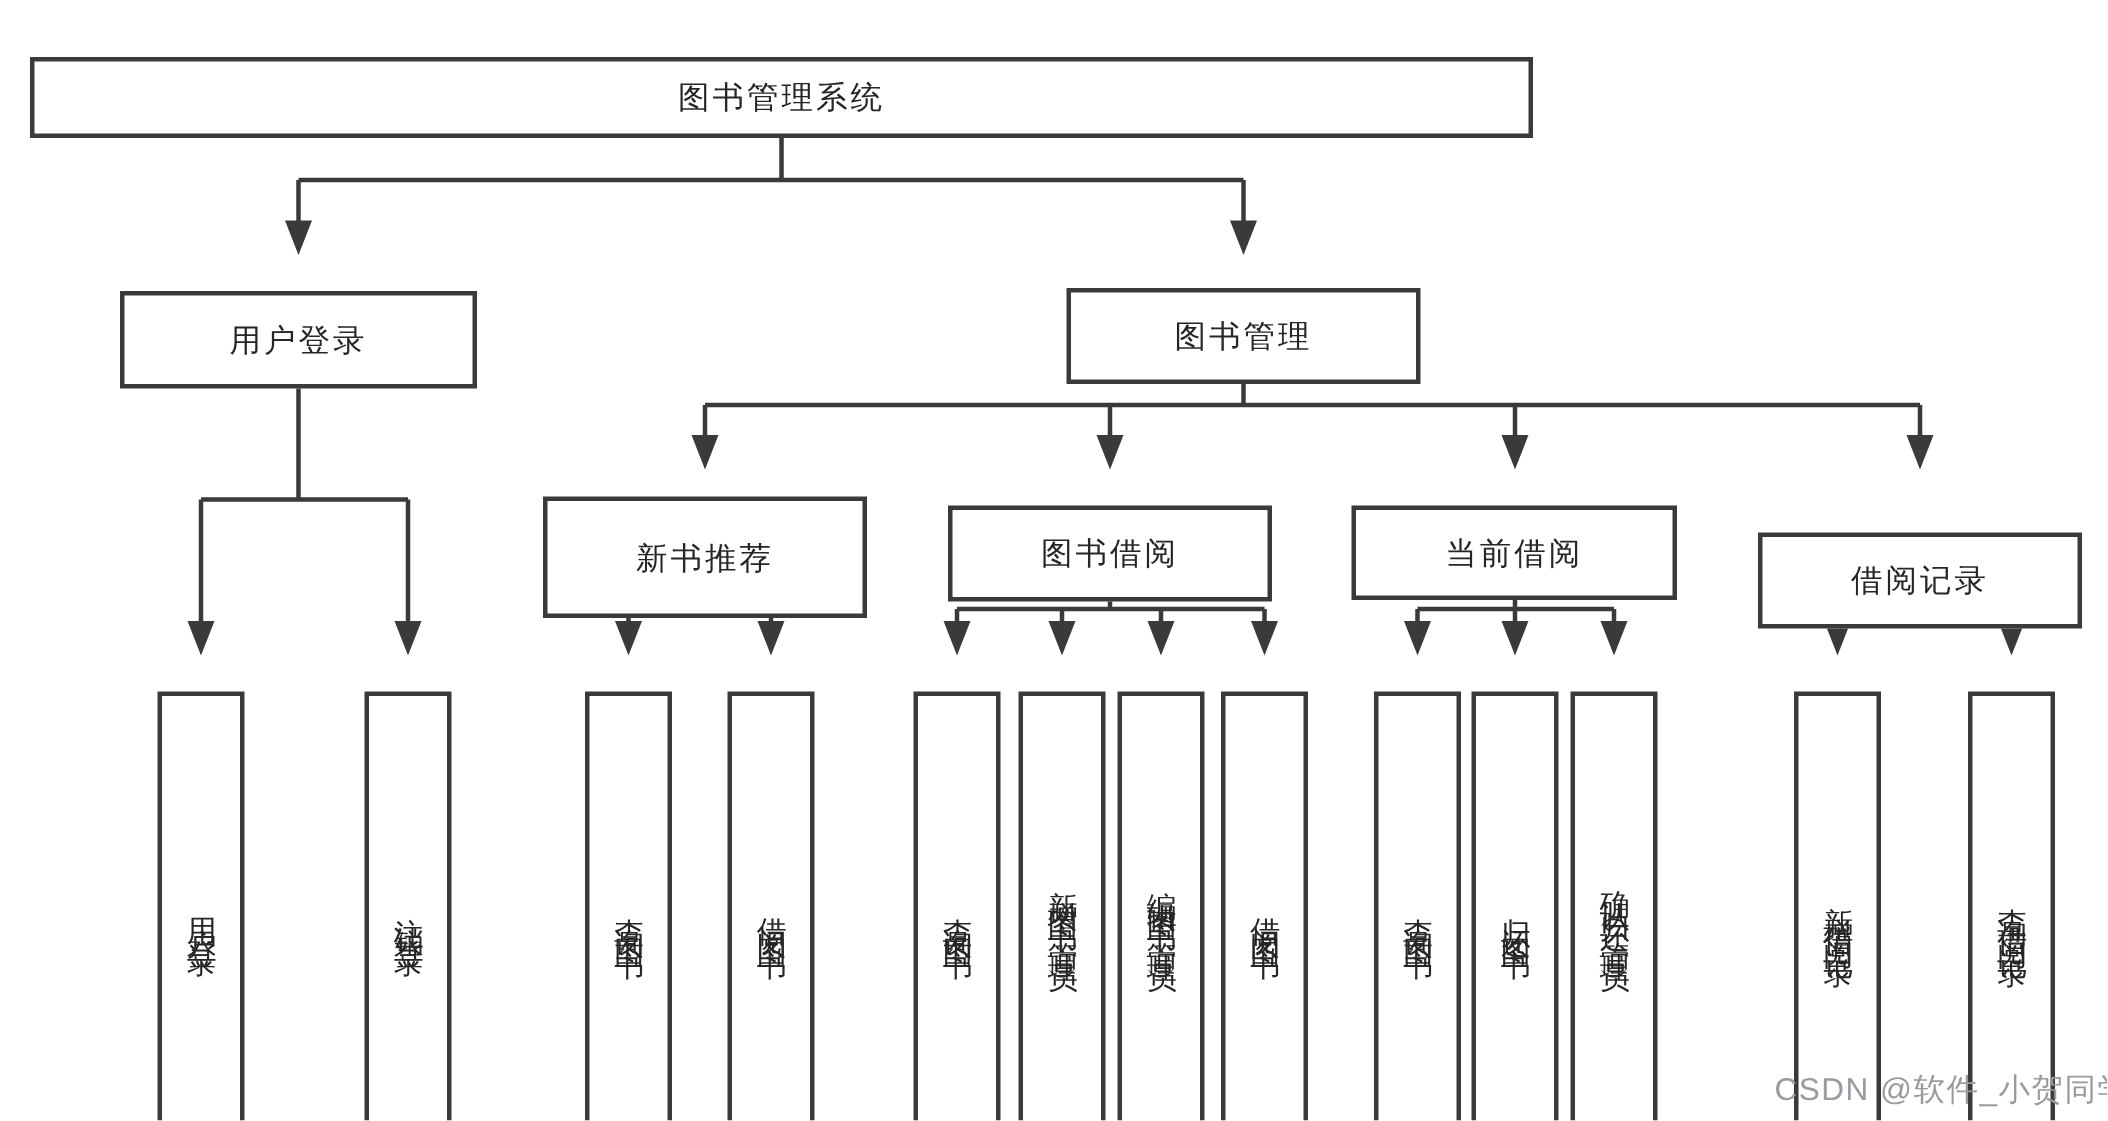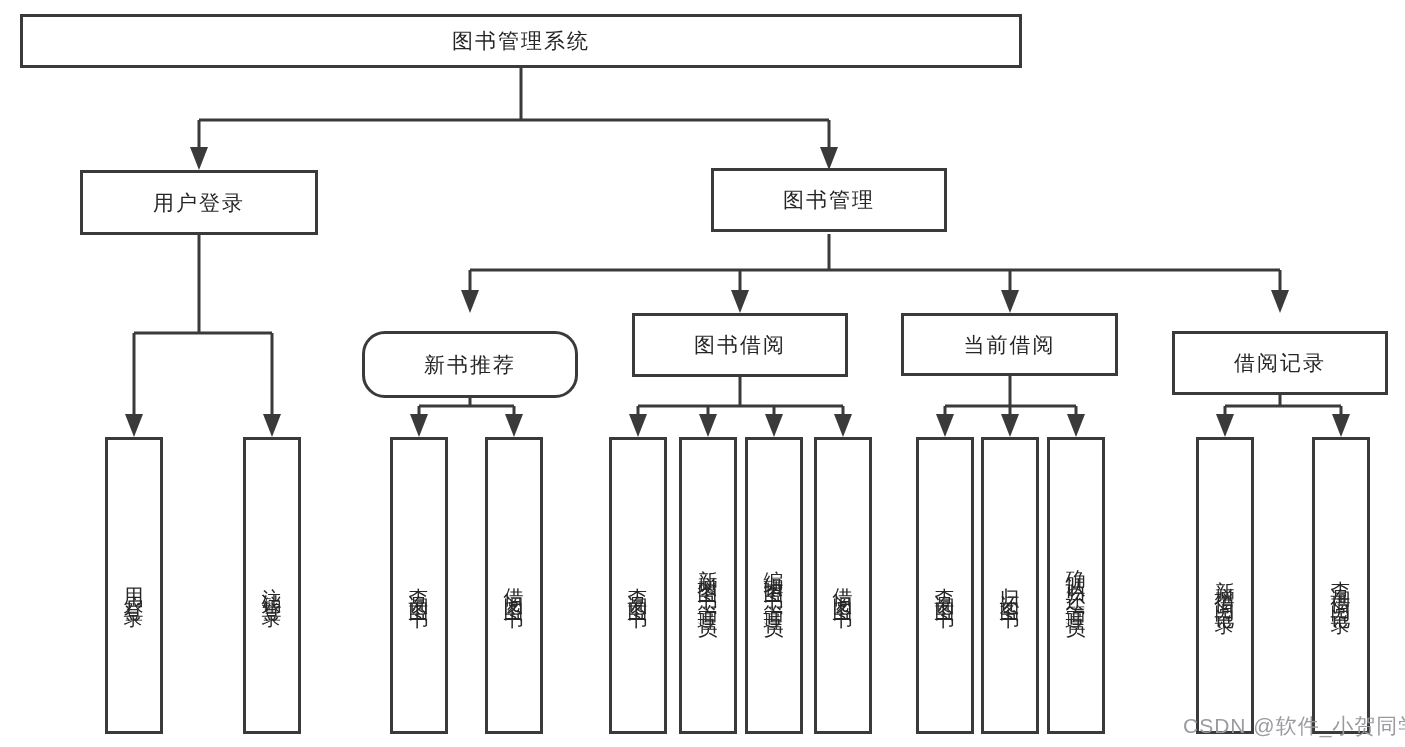--- a/index.html
+++ b/index.html
@@ -22,20 +22,21 @@
     box-sizing: border-box;
     border: 3px solid var(--line);
     background: #ffffff;
     display: flex;
     align-items: center;
     justify-content: center;
     color: var(--text);
     font-size: 21px;
     letter-spacing: 2px;
     text-align: center;
+    margin-top: 24px;
   }
   .leaf {
     writing-mode: vertical-rl;
     font-size: 20px;
     letter-spacing: 7px;
     line-height: 1;
     padding: 6px 0;
   }
   .connectors {
     position: absolute;
@@ -52,21 +53,21 @@
     color: var(--watermark);
     letter-spacing: 1px;
     white-space: nowrap;
     z-index: 5;
   }
 
   
   .n-root  { left: 20px;  top: 14px;  width: 1002px; height: 54px; }
   .n-l2a   { left: 80px;  top: 170px; width: 238px;  height: 65px; }
   .n-l2b   { left: 711px; top: 168px; width: 236px;  height: 64px; }
-  .n-l3a   { left: 362px; top: 331px; width: 216px;  height: 67px; border-radius: 23px; }
+  .n-l3a   { left: 362px; top: 307px; width: 216px;  height: 81px; }
   .n-l3b   { left: 632px; top: 313px; width: 216px;  height: 64px; }
   .n-l3c   { left: 901px; top: 313px; width: 217px;  height: 63px; }
   .n-l3d   { left: 1172px;top: 331px; width: 216px;  height: 64px; }
   .leaf    { top: 437px;  width: 58px; height: 297px; }
   .n-f1  { left: 105px;  }
   .n-f2  { left: 243px;  }
   .n-f3  { left: 390px;  }
   .n-f4  { left: 485px;  }
   .n-f5  { left: 609px;  }
   .n-f6  { left: 679px;  }

